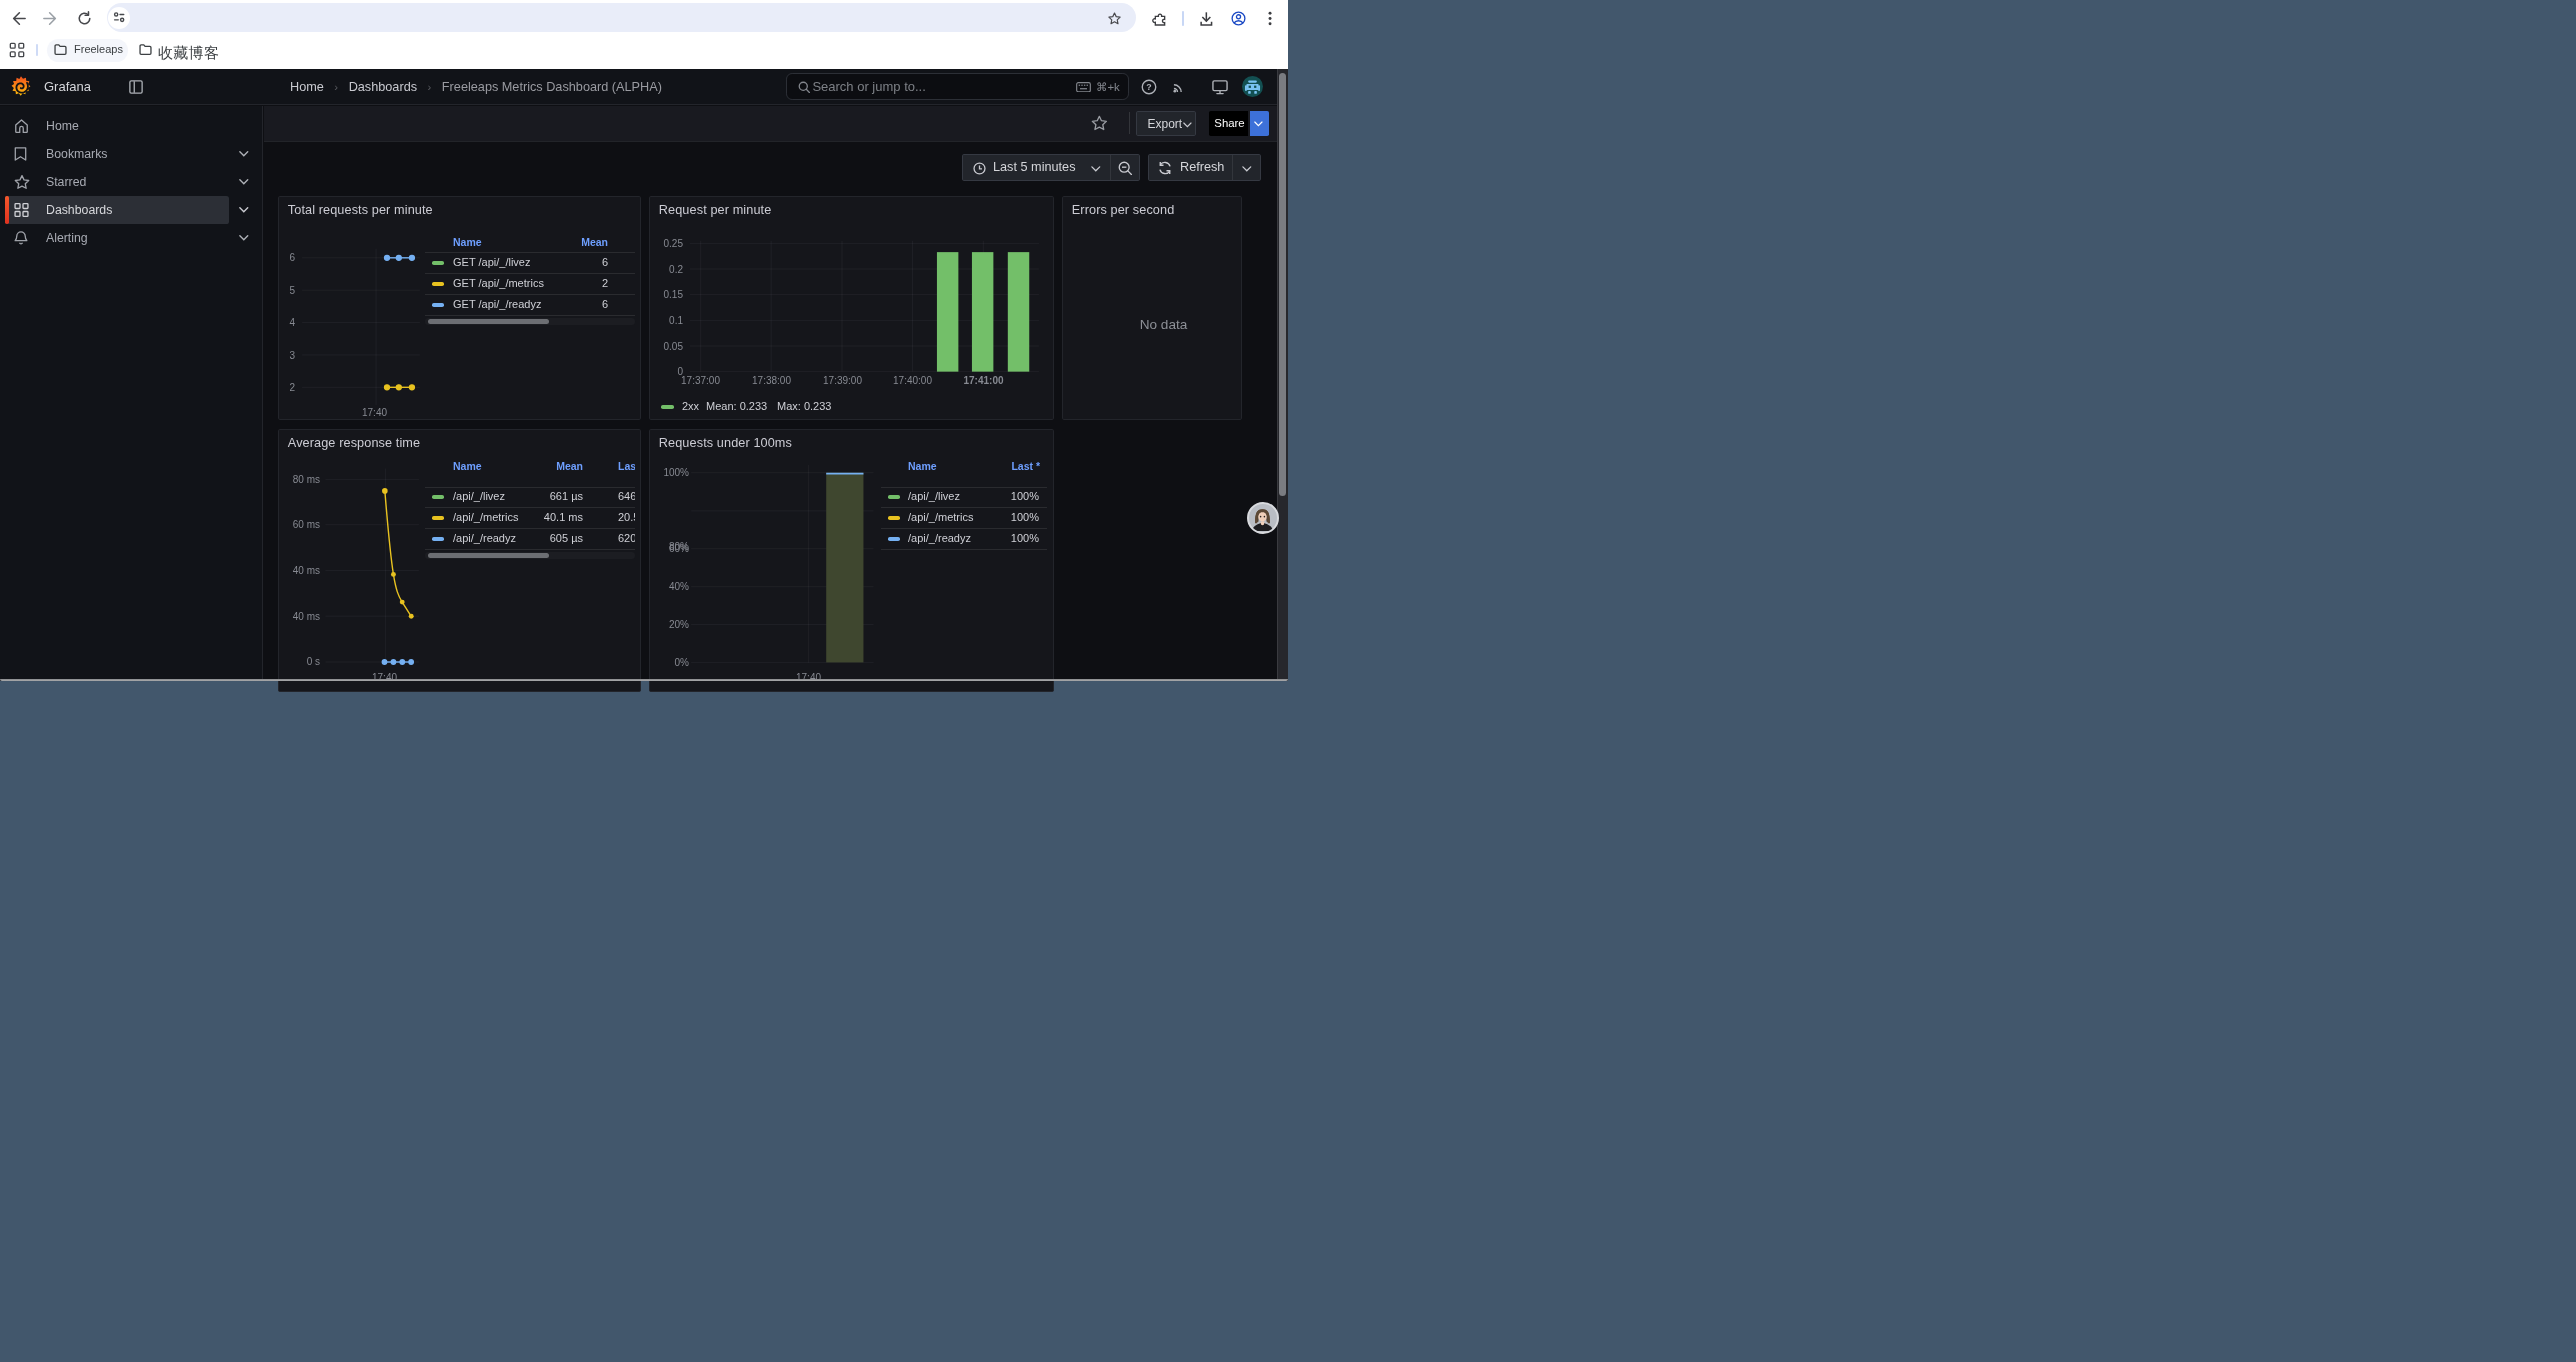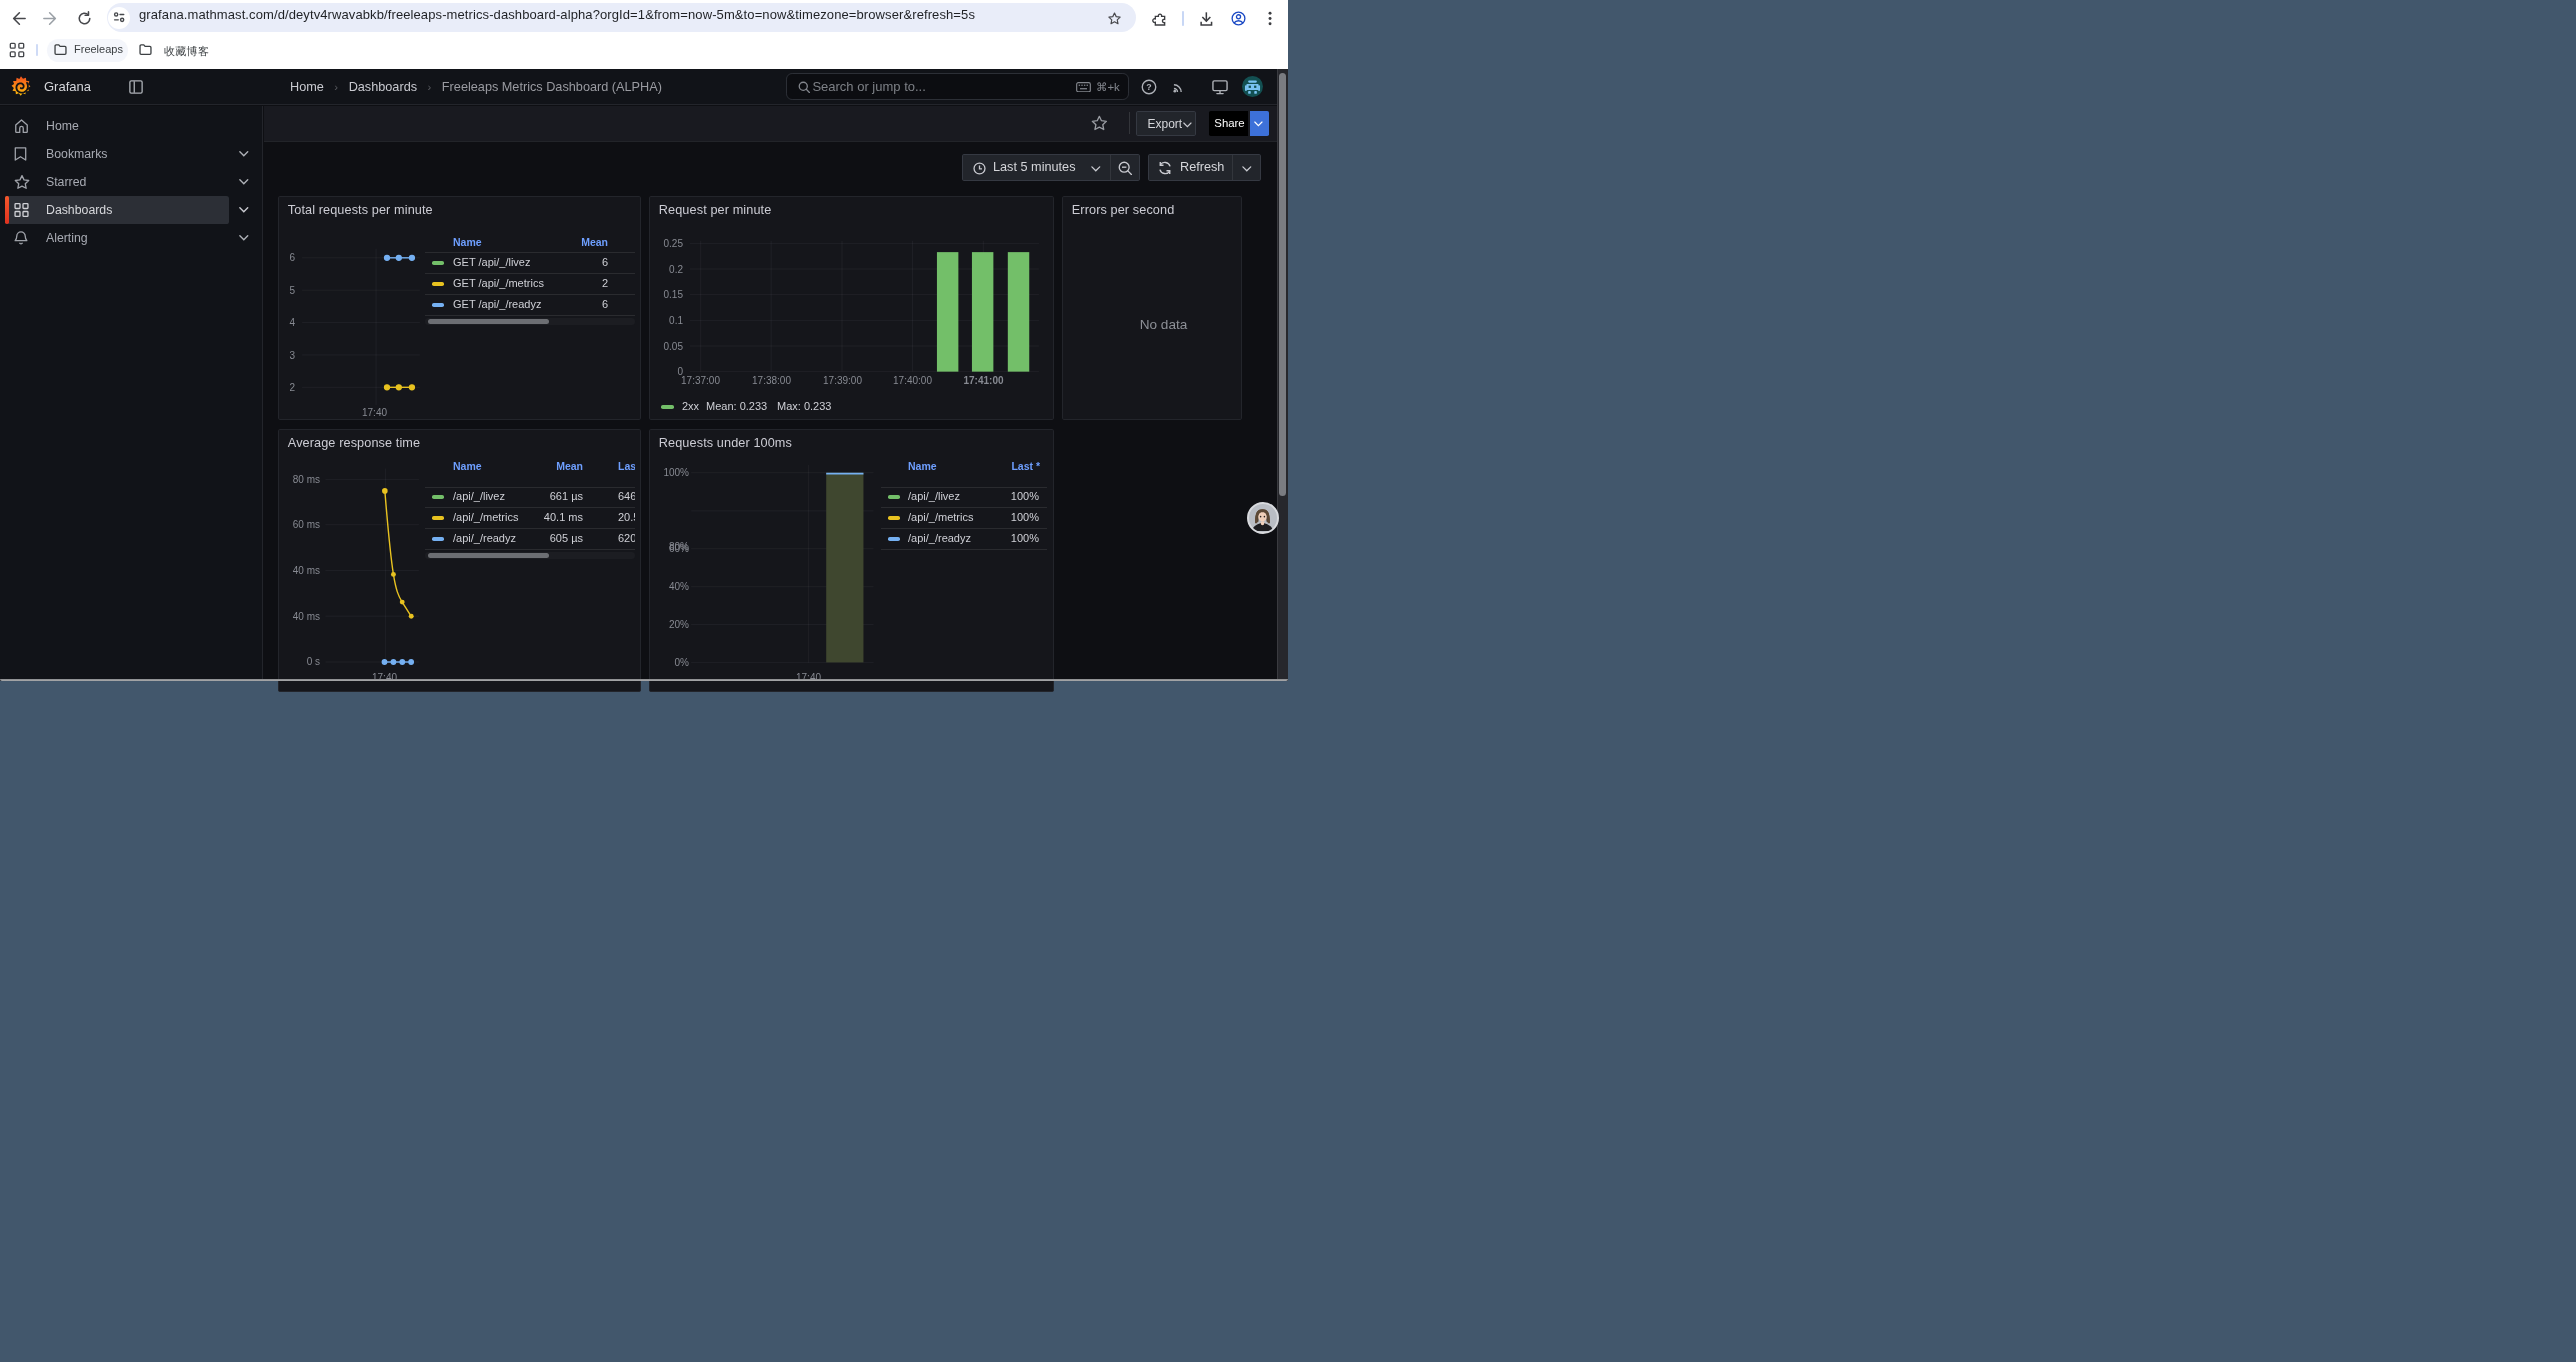--- a/index.html
+++ b/index.html
@@ -54,21 +54,20 @@
 
   <div class="abs" style="left:108px;top:6.6px;width:22px;height:22px;border-radius:11.4px;background:#fff;"></div>
   <svg class="cicon" style="left:113px;top:11.4px" width="12.3" height="12.3" viewBox="0 0 14 14">
       <g stroke="#46484c" stroke-width="1.6" stroke-linecap="round" fill="none">
         <circle cx="3.6" cy="3.9" r="1.8"></circle>
         <line x1="8" y1="3.9" x2="12.2" y2="3.9"></line>
         <line x1="1.8" y1="10.1" x2="6" y2="10.1"></line>
         <circle cx="10.4" cy="10.1" r="1.8"></circle>
       </g>
     </svg>
-  <div id="urltext">grafana.mathmast.com/d/deytv4rwavabkb/freeleaps-metrics-dashboard-alpha?orgId=1&amp;from=now-5m&amp;to=now&amp;timezone=browser&amp;refresh=5s</div>
 
   <svg class="cicon" style="left:1107px;top:10.5px" width="15" height="15" viewBox="0 0 24 24">
       <path d="M12 3.2 L14.7 9 L21 9.8 L16.4 14.1 L17.6 20.4 L12 17.3 L6.4 20.4 L7.6 14.1 L3 9.8 L9.3 9 Z" fill="none" stroke="#494a4e" stroke-width="1.9" stroke-linejoin="round"></path>
     </svg>
 
   <svg class="cicon" style="left:1152px;top:11px" width="16" height="16" viewBox="0 0 24 24">
       <path d="M5 8 h4.5 a2.6 2.6 0 1 1 5 0 H19 v4.5 a2.6 2.6 0 1 0 0 5 V21 H5 v-4 a2.8 2.8 0 1 1 0-5.2 Z" fill="none" stroke="#3c3d41" stroke-width="2"></path>
     </svg>
 
   <div class="abs" style="left:1182px;top:11.4px;width:1.8px;height:15px;background:#c8d7f5;border-radius:0.9px;"></div>
@@ -107,21 +106,21 @@
     </svg>
   <div class="abs" style="left:36px;top:44px;width:2.2px;height:12.3px;background:#cfdbf6;border-radius:0.9px;"></div>
   <div class="abs" style="left:47px;top:39px;width:81px;height:23px;background:#f4f6fb;border-radius:11.4px;"></div>
   <svg class="cicon" style="left:54px;top:44px" width="13" height="11.4" viewBox="0 0 15 13">
       <path d="M1.2 2.2 a1.2 1.2 0 0 1 1.2-1.2 H5.5 l1.5 1.7 H12.6 a1.2 1.2 0 0 1 1.2 1.2 V10.6 a1.2 1.2 0 0 1-1.2 1.2 H2.4 a1.2 1.2 0 0 1-1.2-1.2 Z" fill="none" stroke="#3c4043" stroke-width="1.5"></path>
     </svg>
   <div class="abs" style="left:74px;top:43px;font-size:11px;color:#3c4043;">Freeleaps</div>
   <svg class="cicon" style="left:139px;top:44px" width="13" height="11.4" viewBox="0 0 15 13">
       <path d="M1.2 2.2 a1.2 1.2 0 0 1 1.2-1.2 H5.5 l1.5 1.7 H12.6 a1.2 1.2 0 0 1 1.2 1.2 V10.6 a1.2 1.2 0 0 1-1.2 1.2 H2.4 a1.2 1.2 0 0 1-1.2-1.2 Z" fill="none" stroke="#3c4043" stroke-width="1.5"></path>
     </svg>
-  <div class="abs" style="left:164px;top:44px;font-size:11px;color:#3c4043;letter-spacing:0.3px;">收藏博客</div>
+  <div class="abs" style="left:158px;top:44px;font-size:15px;color:#3c4043;letter-spacing:0.3px;">收藏博客</div>
 </div>
 
 <div id="app"></div>
 <div id="gheader">
 
   <svg class="abs" style="left:10.5px;top:6.1px" width="20" height="24" viewBox="0 0 23 27">
     <defs>
         <linearGradient id="glg" x1="0" y1="0" x2="0" y2="1">
           <stop offset="0" stop-color="#f2501e"></stop>
           <stop offset="1" stop-color="#fec10c"></stop>

